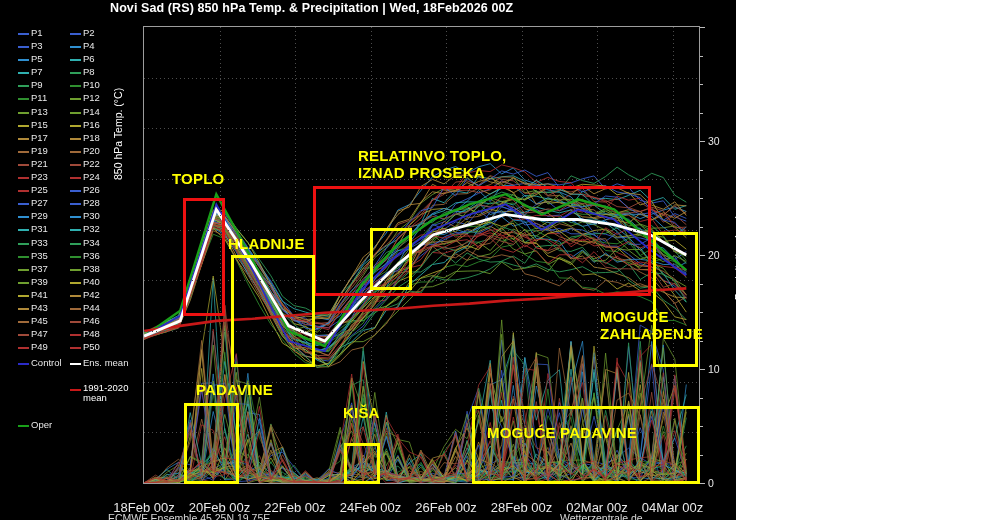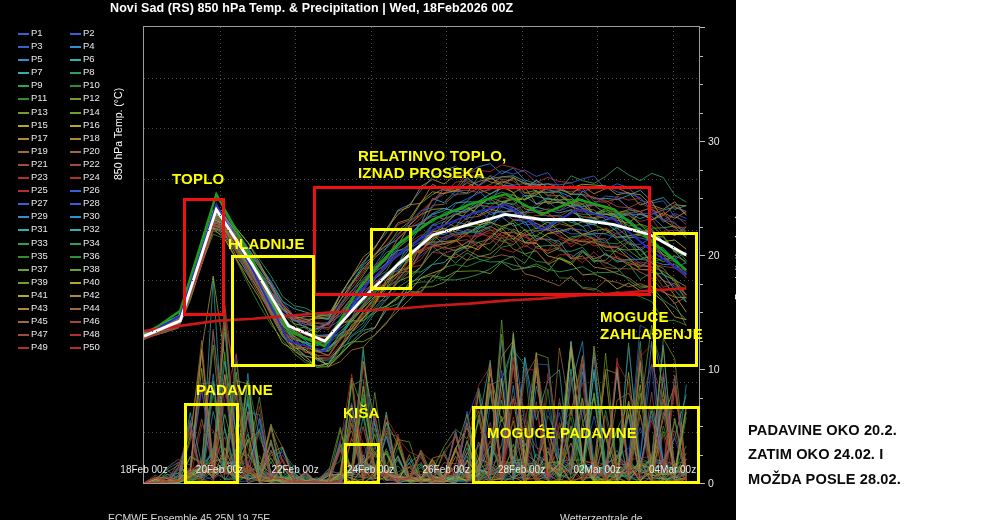--- a/index.html
+++ b/index.html
@@ -58,21 +58,21 @@
     color:#ffffff;font-size:10.5px;
     transform:rotate(-90deg);transform-origin:left top;
     white-space:nowrap;
   }
   #ylabel-right{
     position:absolute;left:733px;top:300px;width:150px;
     color:#ffffff;font-size:10.5px;
     transform:rotate(-90deg);transform-origin:left top;
     white-space:nowrap;
   }
-  .xtick{position:absolute;top:464px;color:#e8e8e8;font-size:10px;
+  .xtick{position:absolute;top:500px;color:#e8e8e8;font-size:13px;
     transform:translateX(-50%);white-space:nowrap;}
   #xlabel{position:absolute;top:500px;left:0;width:736px;text-align:center;
     color:#ffffff;font-size:10px;}
   #footer-left{position:absolute;left:108px;top:512px;color:#d8d8d8;
     font-size:10.5px;white-space:nowrap;}
   #footer-right{position:absolute;left:560px;top:512px;color:#d8d8d8;
     font-size:10.5px;white-space:nowrap;}
 
   
   .annbox{position:absolute;box-sizing:border-box;background:transparent;}
@@ -294,20 +294,37 @@
             <span class="leg-swatch" style="background: rgb(160, 74, 58);"></span>
             <span class="leg-label">P46</span>
           </div>
           <div class="leg-item">
             <span class="leg-swatch" style="background: rgb(176, 48, 48);"></span>
             <span class="leg-label">P48</span>
           </div>
           <div class="leg-item">
             <span class="leg-swatch" style="background: rgb(176, 48, 48);"></span>
             <span class="leg-label">P50</span>
+          </div>
+        </div>
+      <div class="leg-extra" id="leg-extra" style="top: 329.5px;">
+          <div class="leg-item" style="height: 14px;">
+            <span class="leg-swatch" style="background:#2b2bc8"></span>
+            <span class="leg-label">Control</span>
+            <span class="leg-swatch" style="left:52px;background:#ffffff"></span>
+            <span class="leg-label" style="left:65px">Ens. mean</span>
+          </div>
+          <div class="leg-item" style="height: 30px; margin-top: 12px;">
+            <span class="leg-swatch" style="left:52px;background:#c81818"></span>
+            <span class="leg-multi" style="left: 65px; white-space: pre-line;">1991-2020
+mean</span>
+          </div>
+          <div class="leg-item" style="height: 14px; margin-top: 6px;">
+            <span class="leg-swatch" style="background:#19a019"></span>
+            <span class="leg-label">Oper</span>
           </div>
         </div>
     </div>
 
     <div id="plot">
       <svg id="traces" width="555" height="456" viewBox="0 0 555 456">
           <g>
             <path d="M0.0 456.0 L11.5 456.0 L23.1 454.2 L34.6 448.3 L46.2 392.8 L57.7 453.3 L69.2 449.9 L80.8 441.5 L92.3 433.9 L103.9 437.9 L115.4 446.5 L126.9 428.6 L138.5 425.2 L150.0 440.0 L161.5 454.9 L173.1 455.4 L184.6 454.0 L196.2 412.7 L207.7 375.8 L219.2 438.9 L230.8 439.9 L242.3 453.1 L253.9 432.2 L265.4 454.5 L276.9 453.6 L288.5 454.9 L300.0 453.4 L311.6 453.6 L323.1 451.5 L334.6 441.1 L346.2 455.5 L357.7 433.9 L369.3 447.5 L380.8 453.9 L392.3 445.3 L403.9 448.3 L415.4 446.1 L427.0 442.5 L438.5 438.2 L450.0 389.2 L461.6 438.6 L473.1 402.8 L484.6 450.7 L496.2 450.7 L507.7 429.1 L519.3 454.9 L530.8 451.1 L542.3 440.9 " fill="none" stroke="#3a5fd0" stroke-width="0.85" opacity="0.85"></path>
             <path d="M0.0 456.0 L11.5 455.5 L23.1 453.1 L34.6 454.3 L46.2 440.8 L57.7 356.3 L69.2 355.7 L80.8 444.4 L92.3 327.7 L103.9 452.8 L115.4 449.0 L126.9 446.4 L138.5 453.7 L150.0 453.1 L161.5 456.0 L173.1 455.6 L184.6 446.8 L196.2 455.5 L207.7 443.4 L219.2 434.1 L230.8 440.0 L242.3 453.1 L253.9 452.2 L265.4 450.1 L276.9 455.3 L288.5 452.5 L300.0 450.9 L311.6 453.4 L323.1 392.7 L334.6 361.0 L346.2 435.3 L357.7 312.8 L369.3 455.4 L380.8 330.6 L392.3 418.1 L403.9 454.8 L415.4 446.7 L427.0 453.9 L438.5 450.4 L450.0 434.3 L461.6 437.7 L473.1 429.7 L484.6 421.2 L496.2 430.8 L507.7 437.2 L519.3 435.9 L530.8 438.0 L542.3 452.9 " fill="none" stroke="#3a5fd0" stroke-width="0.85" opacity="0.85"></path>
             <path d="M0.0 456.0 L11.5 455.3 L23.1 453.9 L34.6 452.7 L46.2 445.3 L57.7 447.3 L69.2 453.4 L80.8 438.5 L92.3 432.0 L103.9 390.4 L115.4 455.3 L126.9 448.0 L138.5 455.1 L150.0 453.2 L161.5 445.7 L173.1 455.7 L184.6 455.3 L196.2 448.8 L207.7 450.8 L219.2 435.0 L230.8 446.9 L242.3 449.3 L253.9 428.3 L265.4 452.3 L276.9 452.7 L288.5 454.3 L300.0 454.1 L311.6 455.6 L323.1 429.1 L334.6 450.0 L346.2 437.3 L357.7 430.9 L369.3 312.0 L380.8 445.6 L392.3 442.9 L403.9 428.1 L415.4 385.7 L427.0 438.3 L438.5 445.8 L450.0 436.2 L461.6 447.4 L473.1 445.1 L484.6 436.1 L496.2 400.7 L507.7 432.1 L519.3 378.4 L530.8 444.5 L542.3 446.3 " fill="none" stroke="#3a5fd0" stroke-width="0.85" opacity="0.85"></path>
@@ -477,18 +494,15 @@
 IZNAD PROSEKA</div>
         <div class="annlabel" style="left: 600px; top: 308px;">MOGUĆE
 ZAHLAĐENJE</div>
         <div class="annlabel" style="left: 196px; top: 381px;">PADAVINE</div>
         <div class="annlabel" style="left: 343px; top: 404px;">KIŠA</div>
         <div class="annlabel" style="left: 487px; top: 424px;">MOGUĆE PADAVINE</div>
       </div>
   </div>
 
   <div id="textpanel">
-    <div class="para" id="para2">PADAVINE OKO 20.2.
-ZATIM OKO 24.02. I
-MOŽDA POSLE 28.02.</div>
   </div>
 
 </div>
 
 </body></html>

